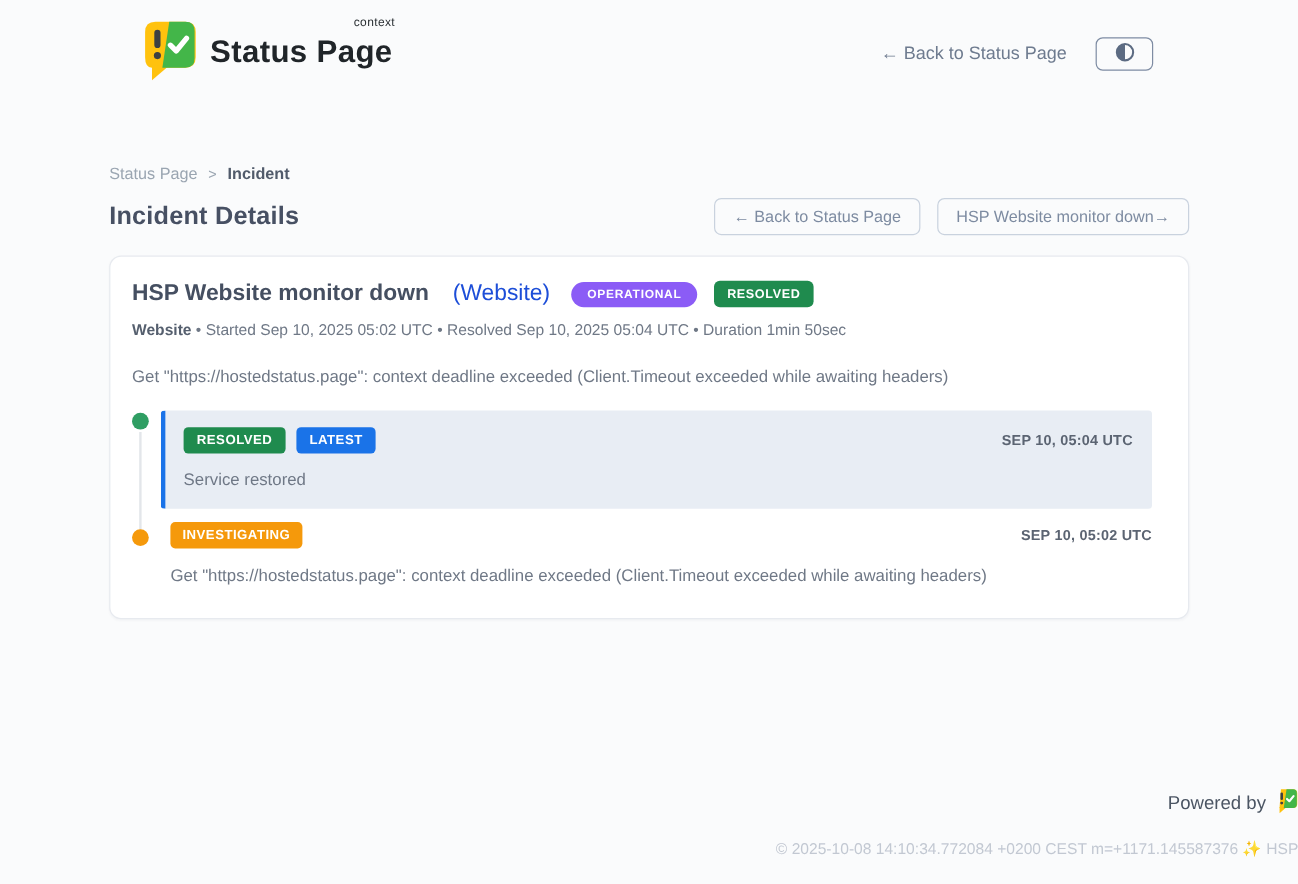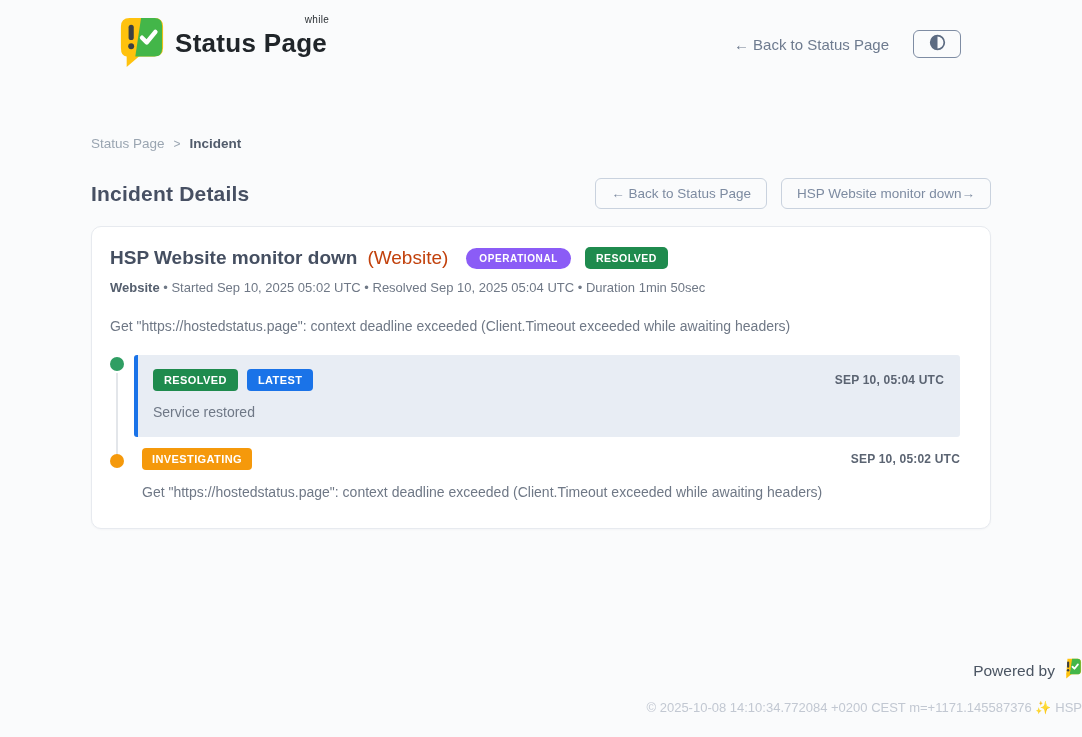--- a/index.html
+++ b/index.html
@@ -20,30 +20,30 @@
   .wordmark { font-size:26px; font-weight:700; color:#202529; letter-spacing:0.3px; }
   .hosted { position:absolute; top:-2px; right:-2px; font-size:10px; font-weight:400; color:#2b3034; letter-spacing:0.3px; }
   .header-right { display:flex; align-items:center; gap:24px; }
   .back-link { font-size:15px; color:#6e7b8f; text-decoration:none; cursor:pointer; }
   .theme-toggle { width:48px; height:28px; background:transparent; border:1px solid #7e8ca3; border-radius:6px; display:flex; align-items:center; justify-content:center; cursor:pointer; }
 
   
   .breadcrumb { margin-top:64px; font-size:13.5px; color:#9aa5b1; display:flex; align-items:center; }
   .crumb-sep { margin:0 9px; font-size:12px; color:#9aa5b1; }
   .crumb-current { color:#515b6b; font-weight:700; }
-  .title-row { margin-top:27px; display:flex; justify-content:space-between; align-items:center; }
+  .title-row { margin-top:13px; display:flex; justify-content:space-between; align-items:center; }
   .page-title { font-size:21px; font-weight:700; color:#475063; letter-spacing:0.2px; }
   .nav-buttons { display:flex; gap:14px; }
   .nav-btn { font-family:"Liberation Sans", sans-serif; font-size:13.5px; color:#7d8ba1; background:transparent; border:1px solid #c9d2de; border-radius:6px; padding:7px 15px; cursor:pointer; white-space:nowrap; }
 
   
   .card { margin-top:17px; background:#ffffff; border:1px solid #e7eaef; border-radius:10px; padding:20px 30px 28px 18px; box-shadow:0 1px 2px rgba(30,40,60,0.03); }
   .card-title-row { display:flex; align-items:center; }
   .incident-title { font-size:19px; font-weight:700; color:#454f61; }
-  .incident-component { font-size:19px; font-weight:400; color:#c2410c; margin-left:10px; }
+  .incident-component { font-size:19px; font-weight:400; color:#1d4ed8; margin-left:20px; }
   .badge { display:inline-block; color:#fff; font-weight:700; }
   .badge-operational { background:#8b5cf6; border-radius:999px; font-size:10px; letter-spacing:0.6px; padding:5px 13px; margin-left:18px; }
   .badge-resolved-hdr { background:#1f8b4e; border-radius:5px; font-size:10.5px; letter-spacing:0.5px; padding:5px 11px; margin-left:14px; }
   .meta-line { margin-top:11px; font-size:13px; color:#6f7886; }
   .meta-component { font-weight:700; color:#555f6e; }
   .description { margin-top:23px; font-size:14px; color:#6f7886; }
 
   
   .timeline { margin-top:21px; position:relative; }
   .tl-line { position:absolute; left:6px; top:18px; height:94px; width:2px; background:#e3e6ea; }
@@ -80,21 +80,21 @@
           <path d="M11 2 H37 Q46 2 46 11 V33 Q46 42 37 42 H24 L8 42 L8 53 L8 42 Q2 42 2 33 V11 Q2 2 11 2 Z" fill="#ffc20e"></path>
           <polygon points="8,40 8,53 22,41" fill="#ffc20e"></polygon>
           <path d="M23 2 H37 Q45 2 45 10 V34 Q45 42 37 42 H17 Z" fill="#43b649"></path>
           <rect x="10" y="9" width="5.4" height="16" rx="2.7" fill="#3c4043"></rect>
           <circle cx="12.7" cy="31.5" r="3.1" fill="#3c4043"></circle>
           <polyline points="24,22.5 29,27.5 38,16.5" fill="none" stroke="#ffffff" stroke-width="4.6" stroke-linecap="round" stroke-linejoin="round"></polyline>
         </svg>
       </span>
       <span class="wordmark-wrap">
         <span class="wordmark">Status Page</span>
-        <span class="hosted">while</span>
+        <span class="hosted">context</span>
       </span>
     </div>
     <div class="header-right">
       <a class="back-link">← Back to Status Page</a>
       <button class="theme-toggle">
         <span>
           <svg width="17" height="17" viewBox="0 0 16 16">
             <circle cx="8" cy="8" r="6.4" fill="none" stroke="#5c6b82" stroke-width="1.6"></circle>
             <path d="M8 1.6 A6.4 6.4 0 0 0 8 14.4 Z" fill="#5c6b82"></path>
           </svg>

